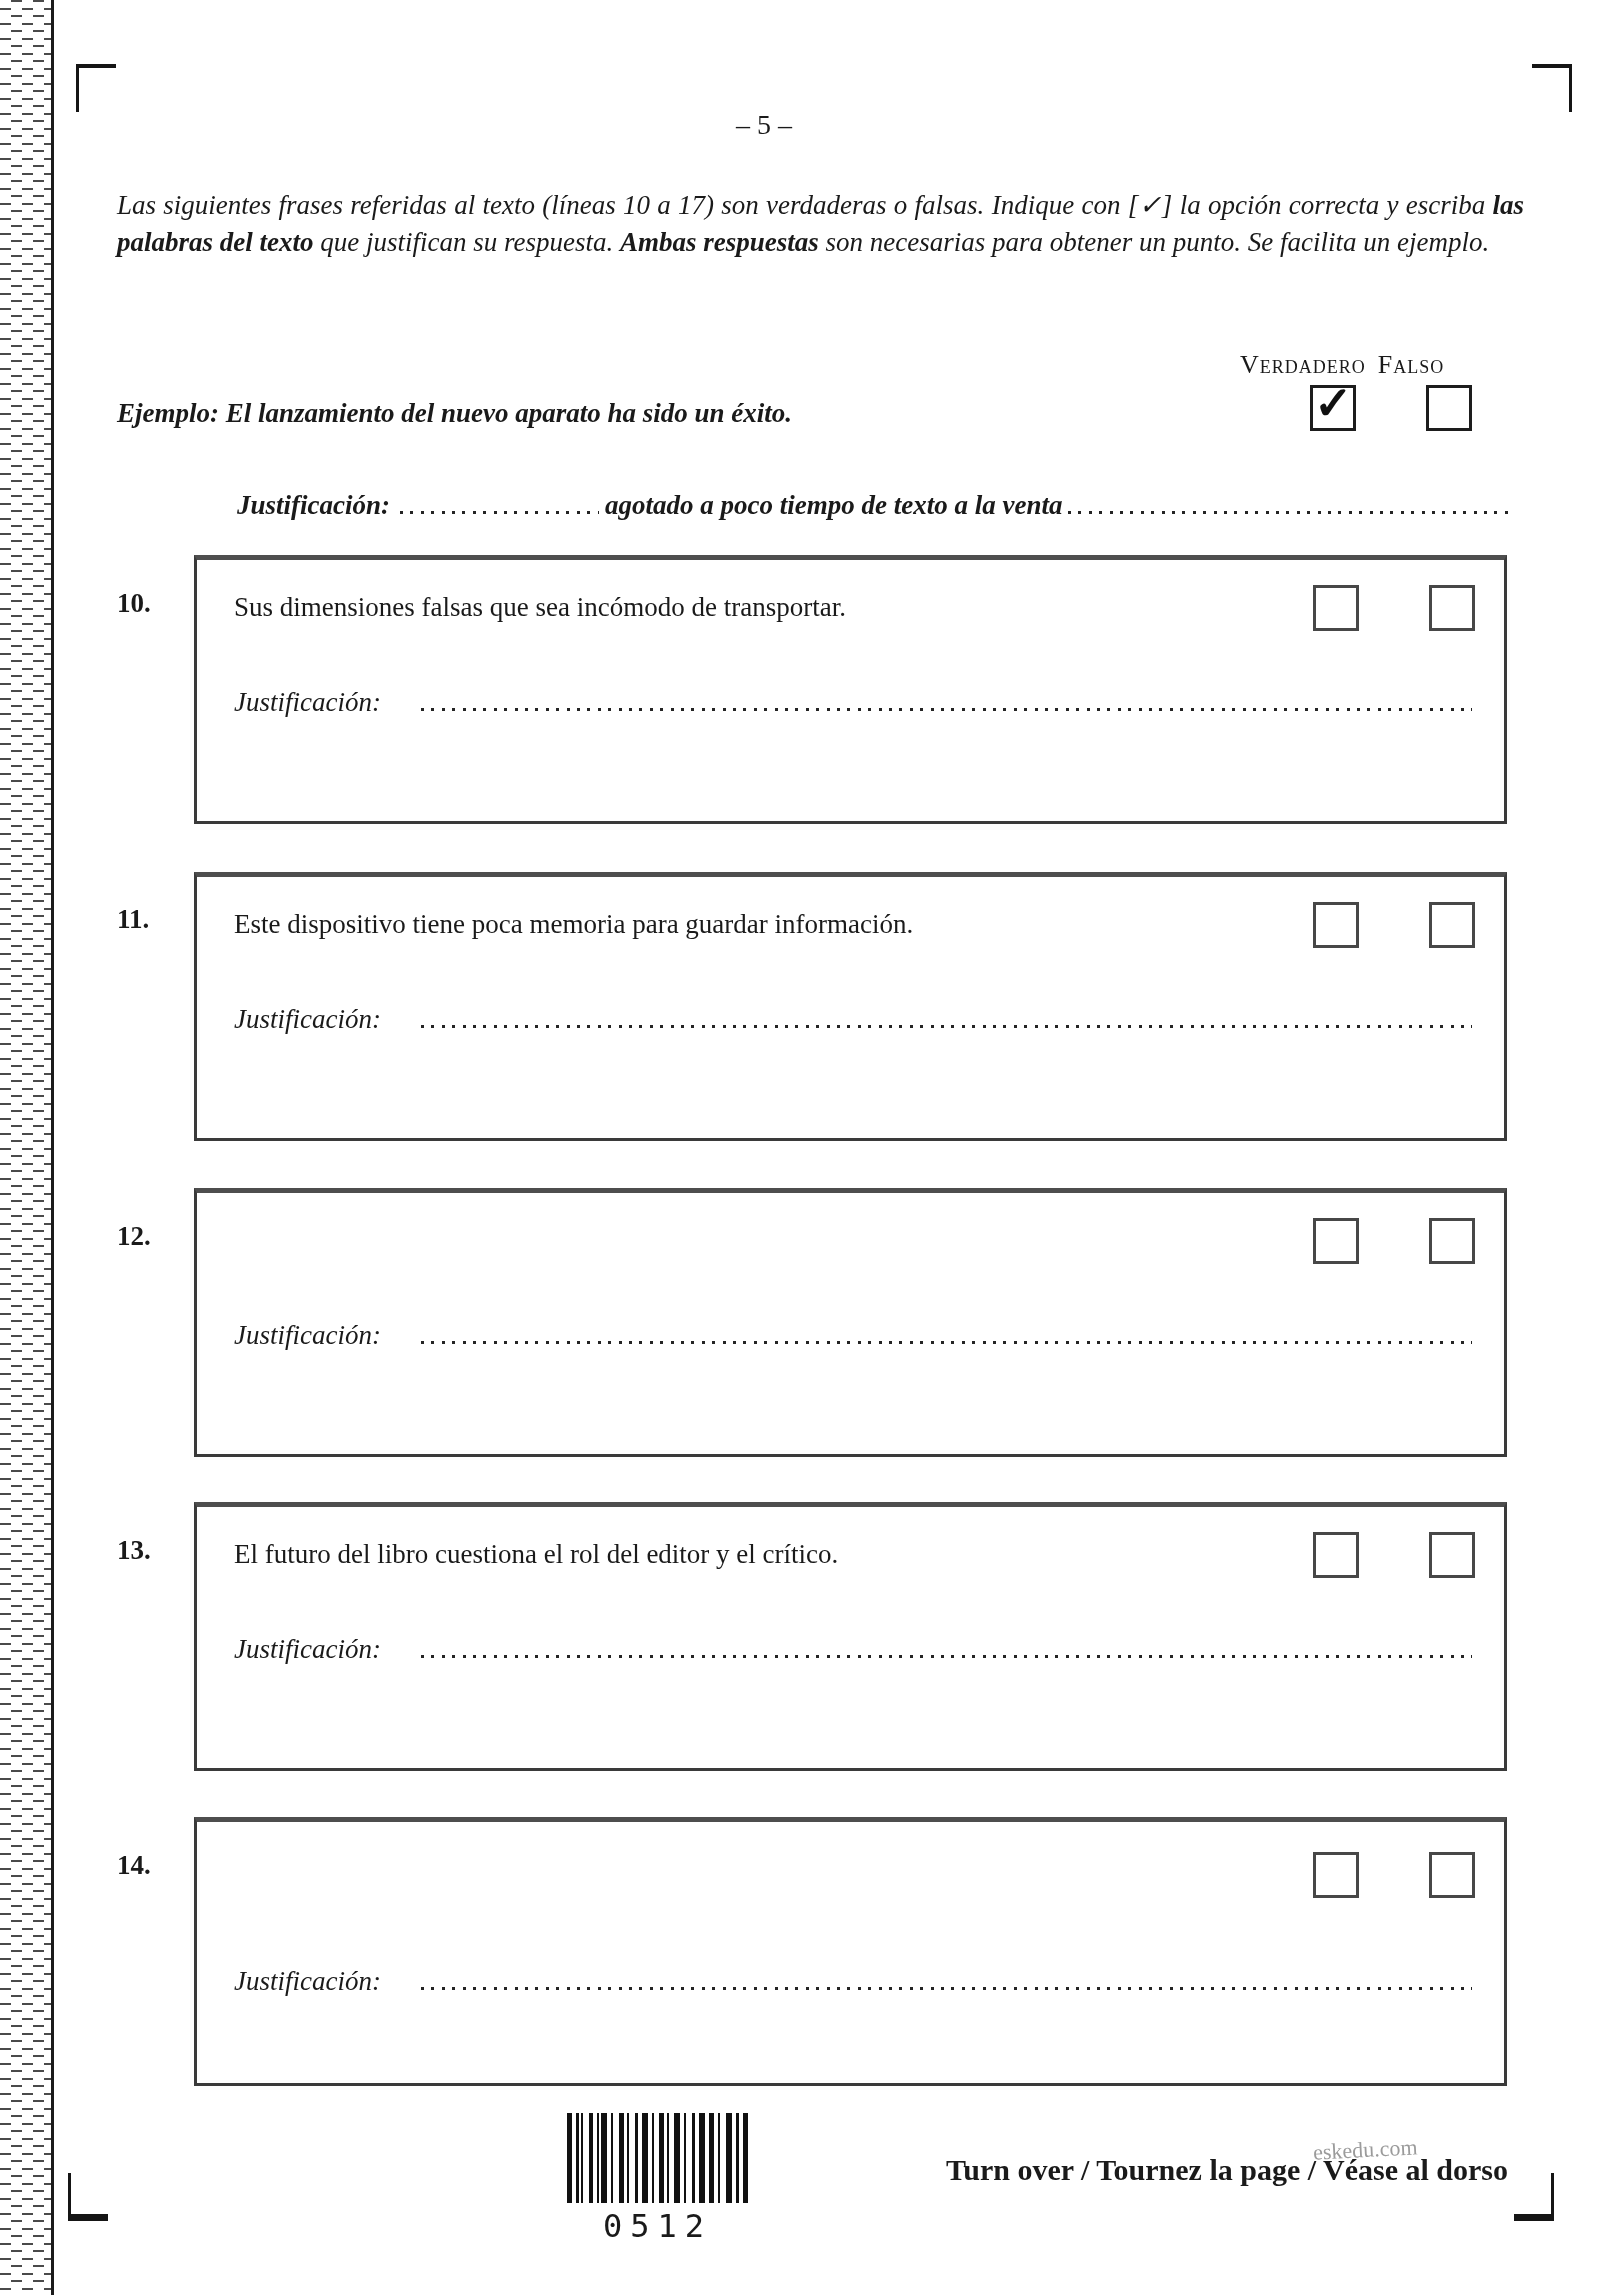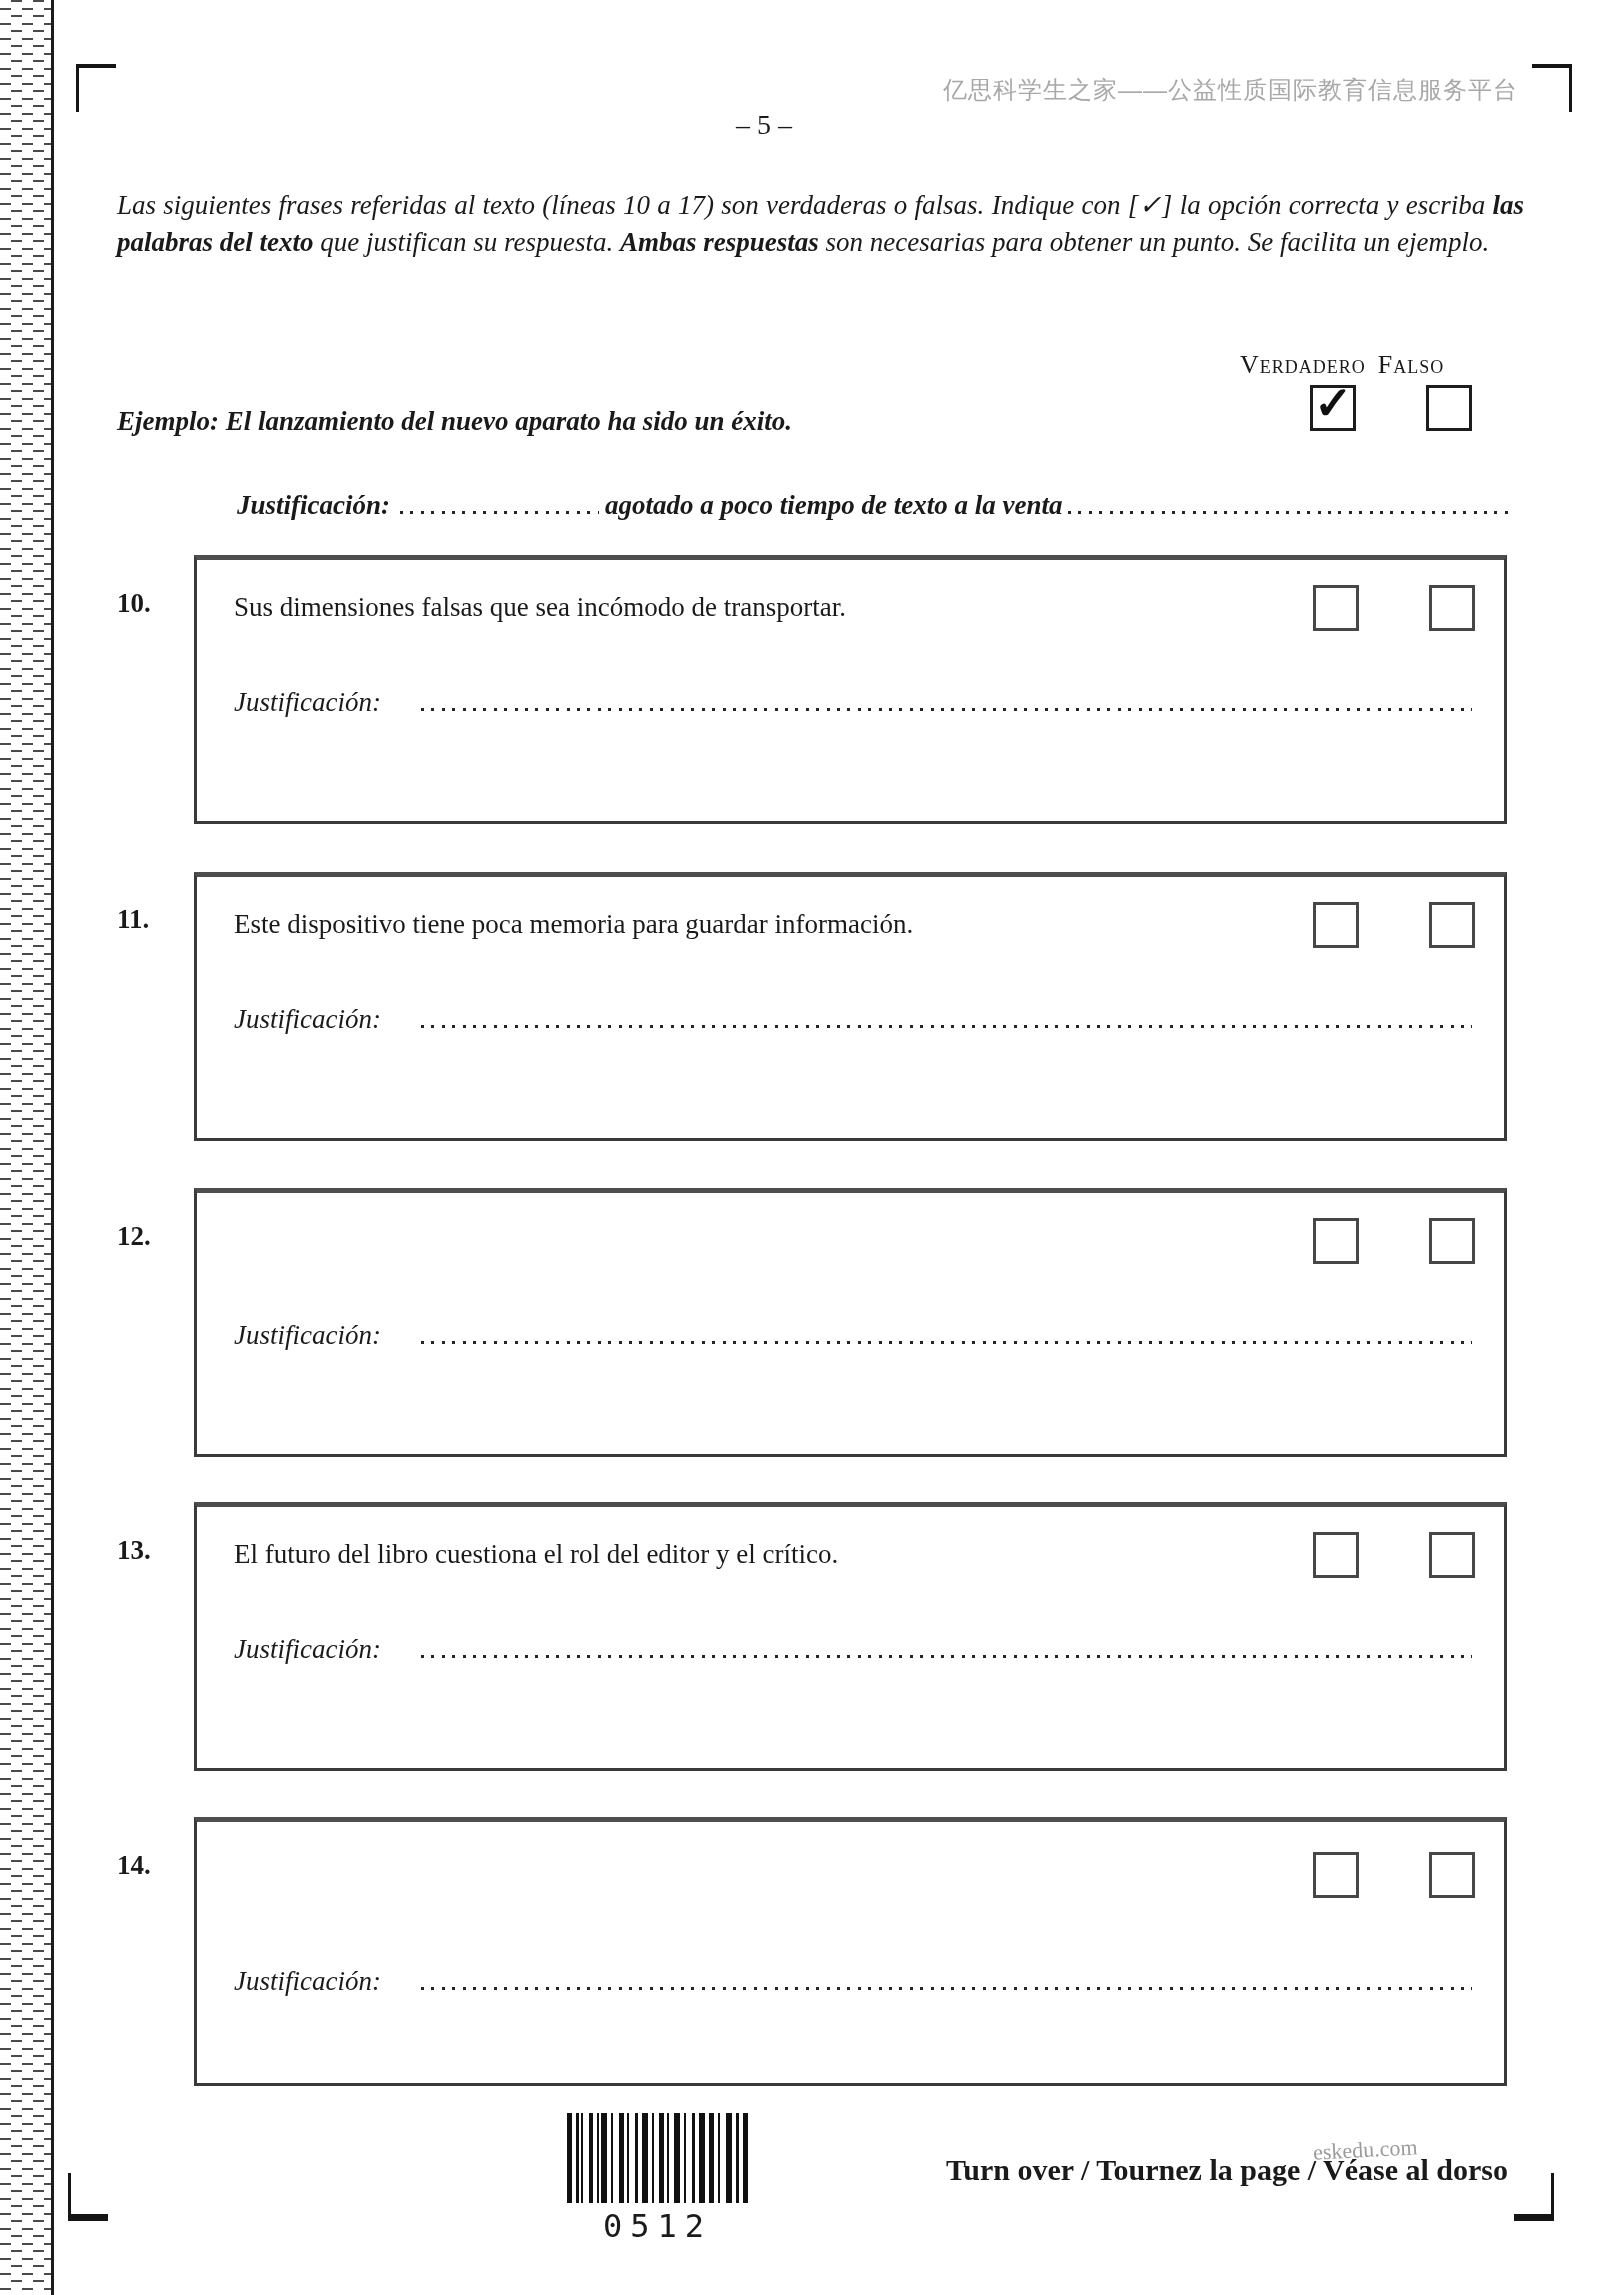--- a/index.html
+++ b/index.html
@@ -43,21 +43,21 @@
 
   .checkbox {
     position:absolute; width:46px; height:46px; background:#fff;
     border:3px solid #2a2a2a;
   }
   .checkbox .tick {
     position:absolute; left:1px; top:-12px; font-size:46px; font-weight:bold; color:#101010;
   }
 
   .example-statement {
-    position:absolute; left:117px; top:398px; font-size:27px; font-weight:bold; font-style:italic;margin-top:8px;
+    position:absolute; left:117px; top:398px; font-size:27px; font-weight:bold; font-style:italic;
   }
 
   .dots { height:3px; background:repeating-linear-gradient(90deg,#242424 0 3px, rgba(0,0,0,0) 3px 10.4px); }
 
   .example-just {
     position:absolute; left:237px; top:490px; width:1272px;
     display:flex; align-items:flex-end; font-size:27px;
   }
   .example-just .jlabel { font-weight:bold; font-style:italic; white-space:nowrap; }
   .example-just .dots { margin-bottom:7px; }
@@ -111,21 +111,20 @@
 
 <div class="page">
 
   <div class="edge-strip"></div>
 
   <div class="mark tl"></div>
   <div class="mark tr"></div>
   <div class="mark bl"></div>
   <div class="mark br"></div>
 
-  <div class="cn-watermark">亿思科学生之家——公益性质国际教育信息服务平台</div>
   <div class="page-number">– 5 –</div>
 
   <div class="instructions"><span>Las siguientes frases referidas al texto (líneas 10 a 17) son verdaderas o falsas.  Indique con [✓] la opción correcta y escriba </span><b>las palabras del texto</b><span> que justifican su respuesta.  </span><b>Ambas respuestas</b><span> son necesarias para obtener un punto.  Se facilita un ejemplo.</span></div>
 
   <div class="tf-header">
     <span>Verdadero</span>
     <span>Falso</span>
   </div>
 
   <div class="example-statement">Ejemplo: El lanzamiento del nuevo aparato ha sido un éxito.</div>

